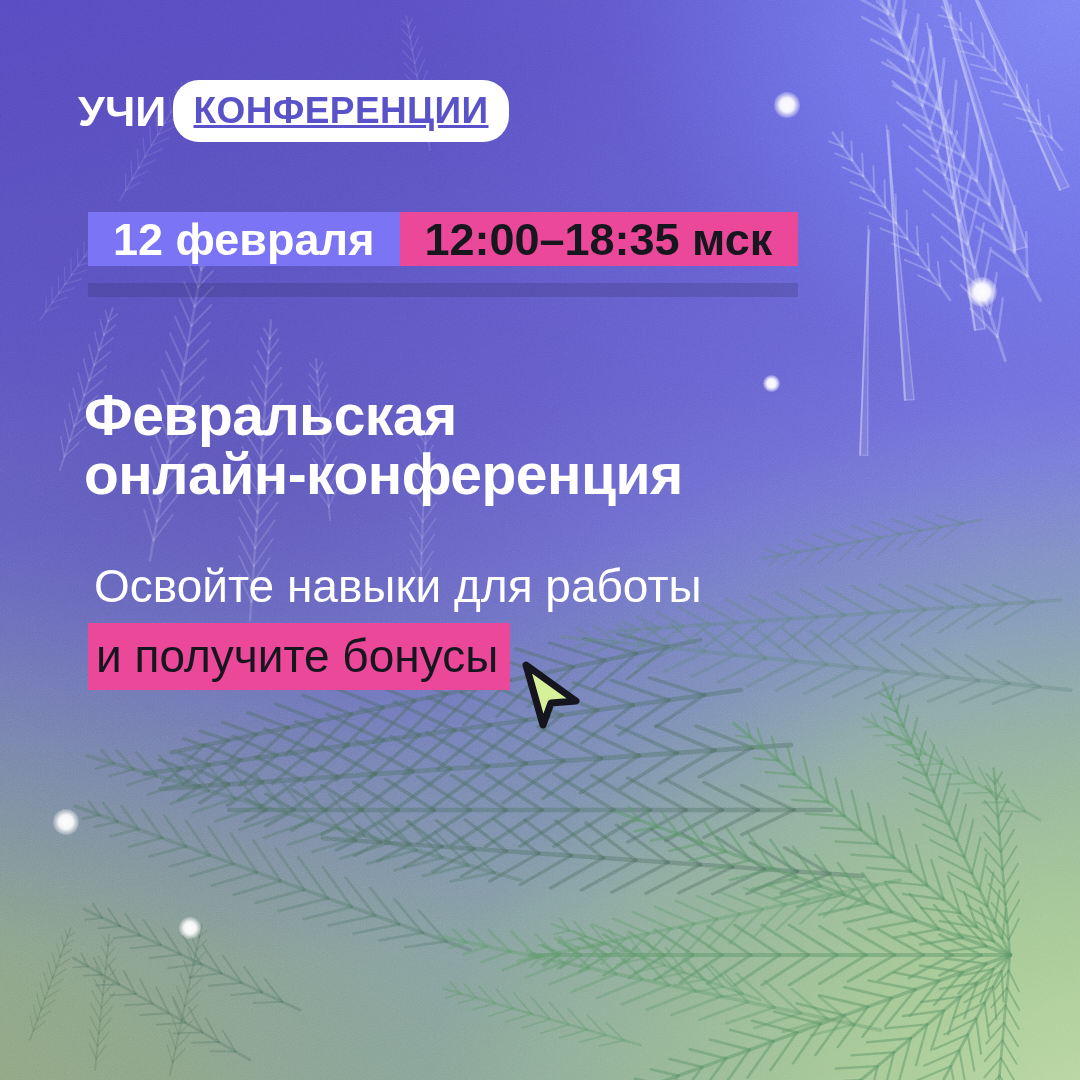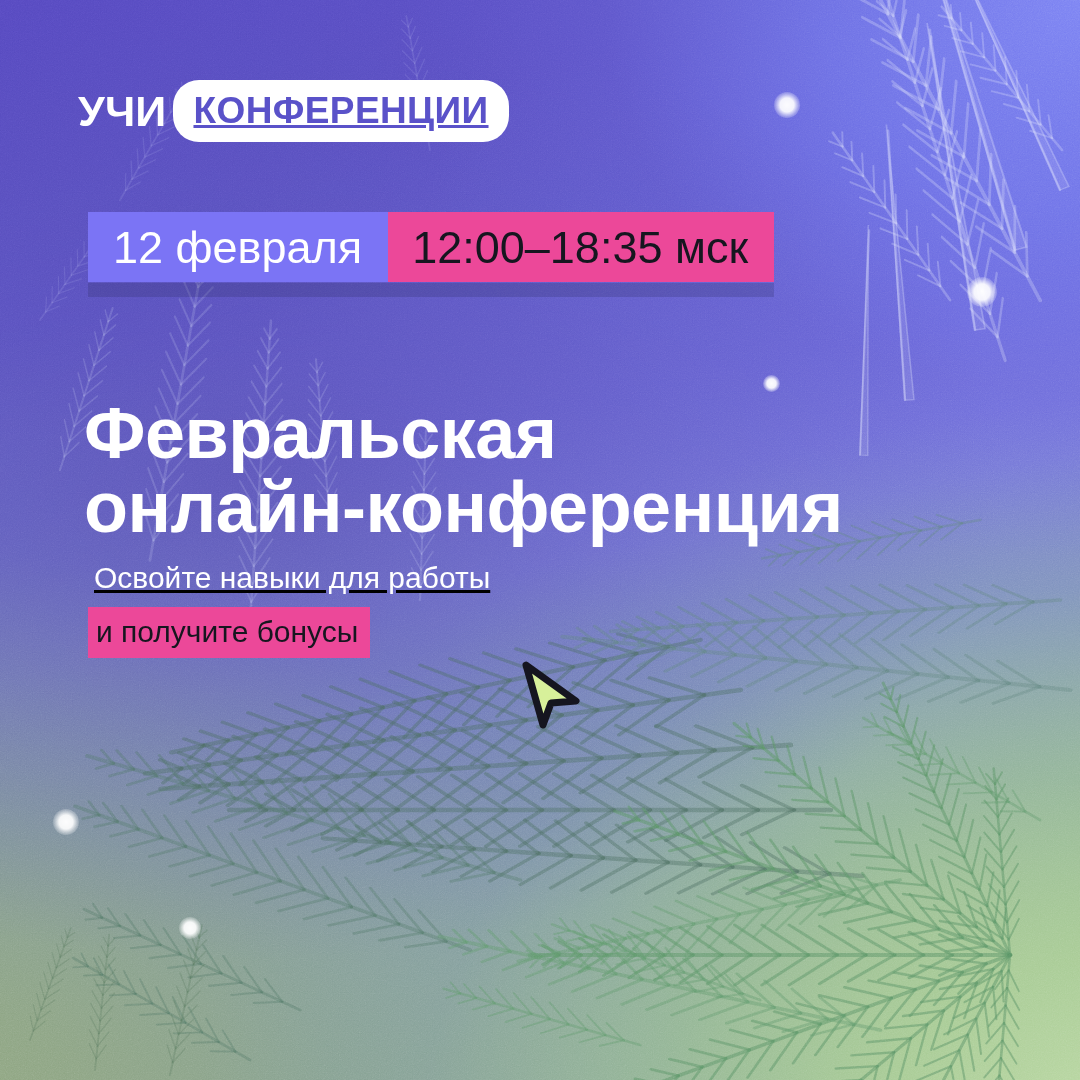--- a/index.html
+++ b/index.html
@@ -106,25 +106,25 @@
   
   .badges {
     position: absolute;
     left: 88px;
     top: 212px;
     display: flex;
     align-items: stretch;
   }
   .badge {
     position: relative;
-    height: 70px;
+    height: 54px;
     display: flex;
     align-items: center;
     font-size: 45px;
-    font-weight: 400;
+    font-weight: 700;
     line-height: 1;
   }
   .badge::after {
     content: "";
     position: absolute;
     left: 0;
     right: 0;
     top: 71px;
     height: 14px;
     background: rgba(40,40,90,0.22);
@@ -140,36 +140,35 @@
     padding: 0 26px 0 24px;
   }
 
   
   .headline {
     position: absolute;
     left: 84px;
     top: 348px;
     width: 920px;
     color: #ffffff;
-    font-size: 72px;
+    font-size: 57px;
     font-weight: 700;
     line-height: 1.03;
     letter-spacing: -0.5px;
   }
   .headline span { display: block; }
 
   
   .subtitle {
     position: absolute;
     left: 88px;
     top: 563px;
-    font-size: 30px;
+    font-size: 46px;
     font-weight: 400;
     line-height: 1.0;
-    text-decoration: underline;
   }
   .sub-line1 {
     display: block;
     color: #ffffff;
     padding: 0 4px 0 6px;
     margin-bottom: 14px;
   }
   .sub-line2 {
     display: inline-block;
     background: #ec4899;

